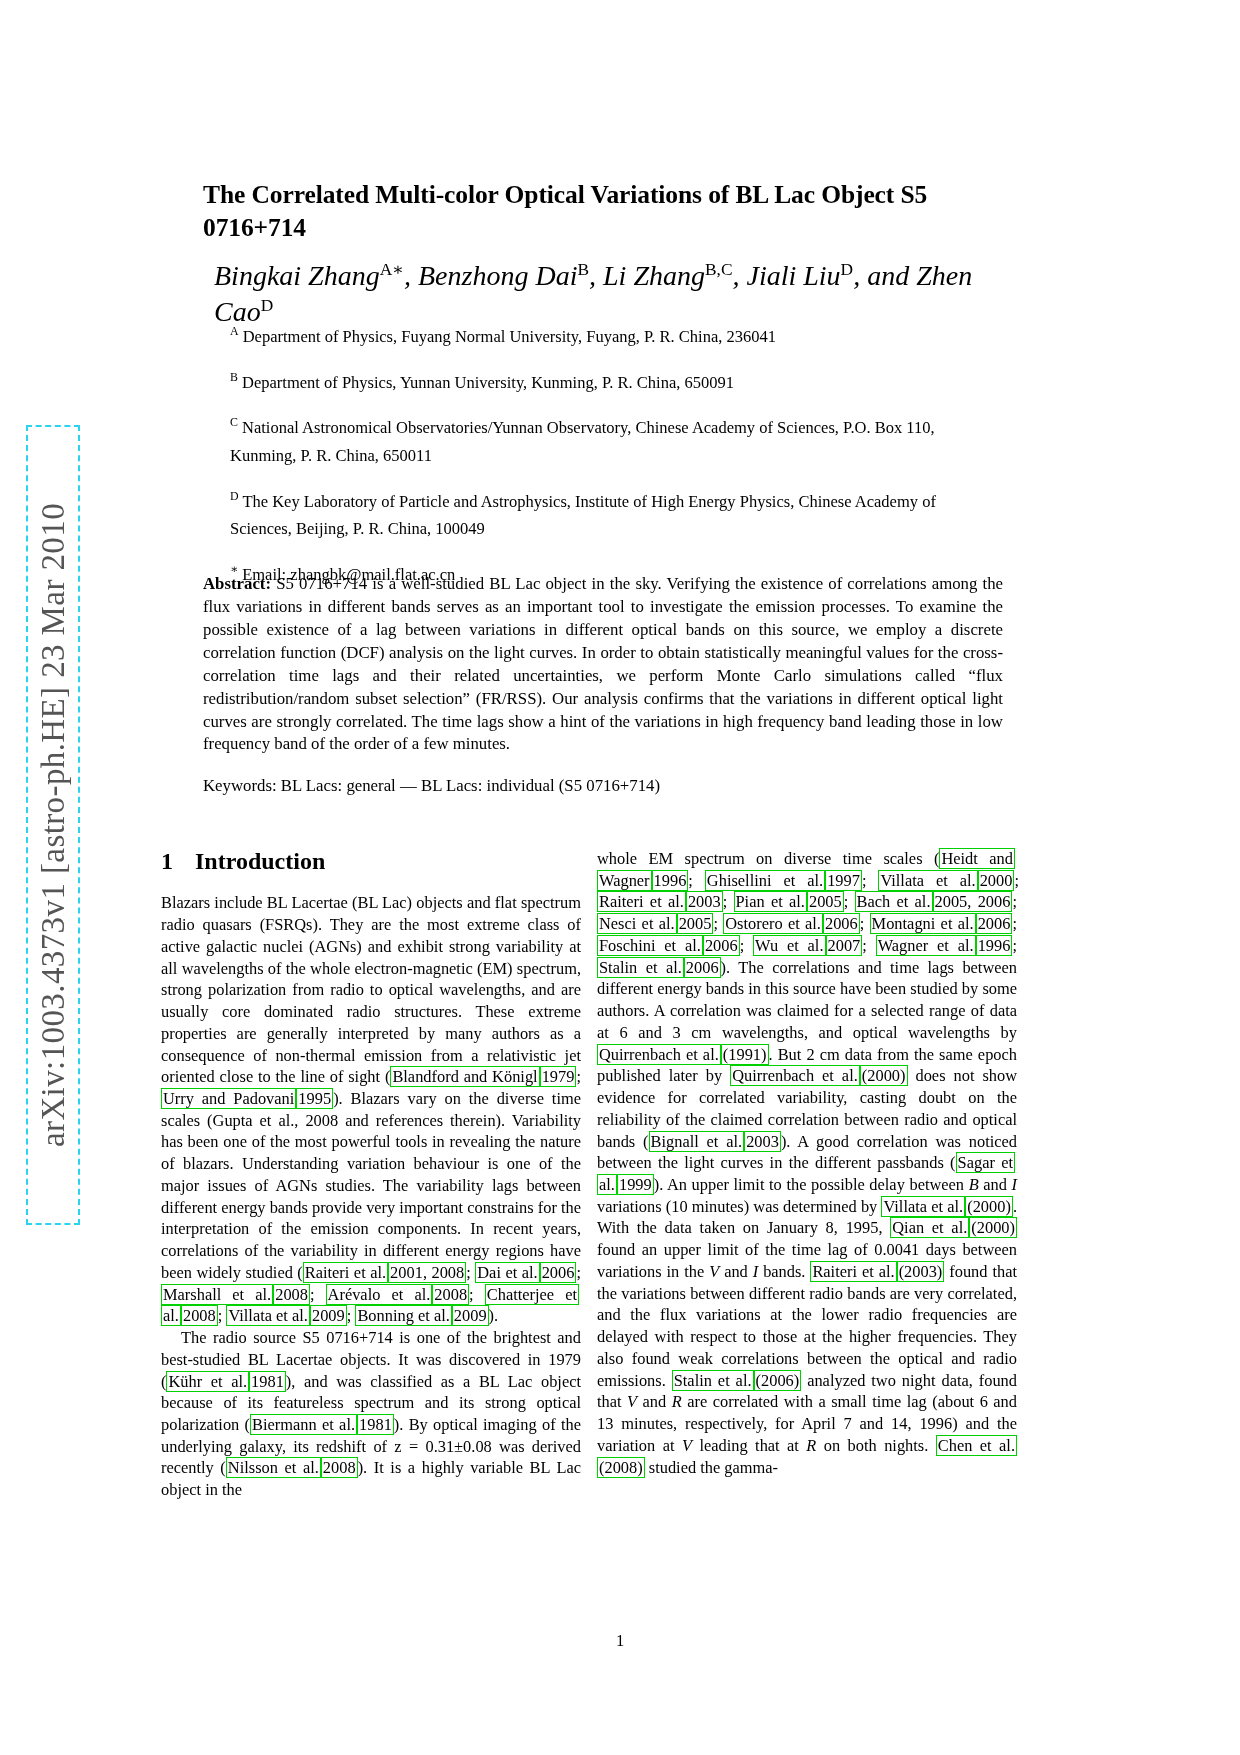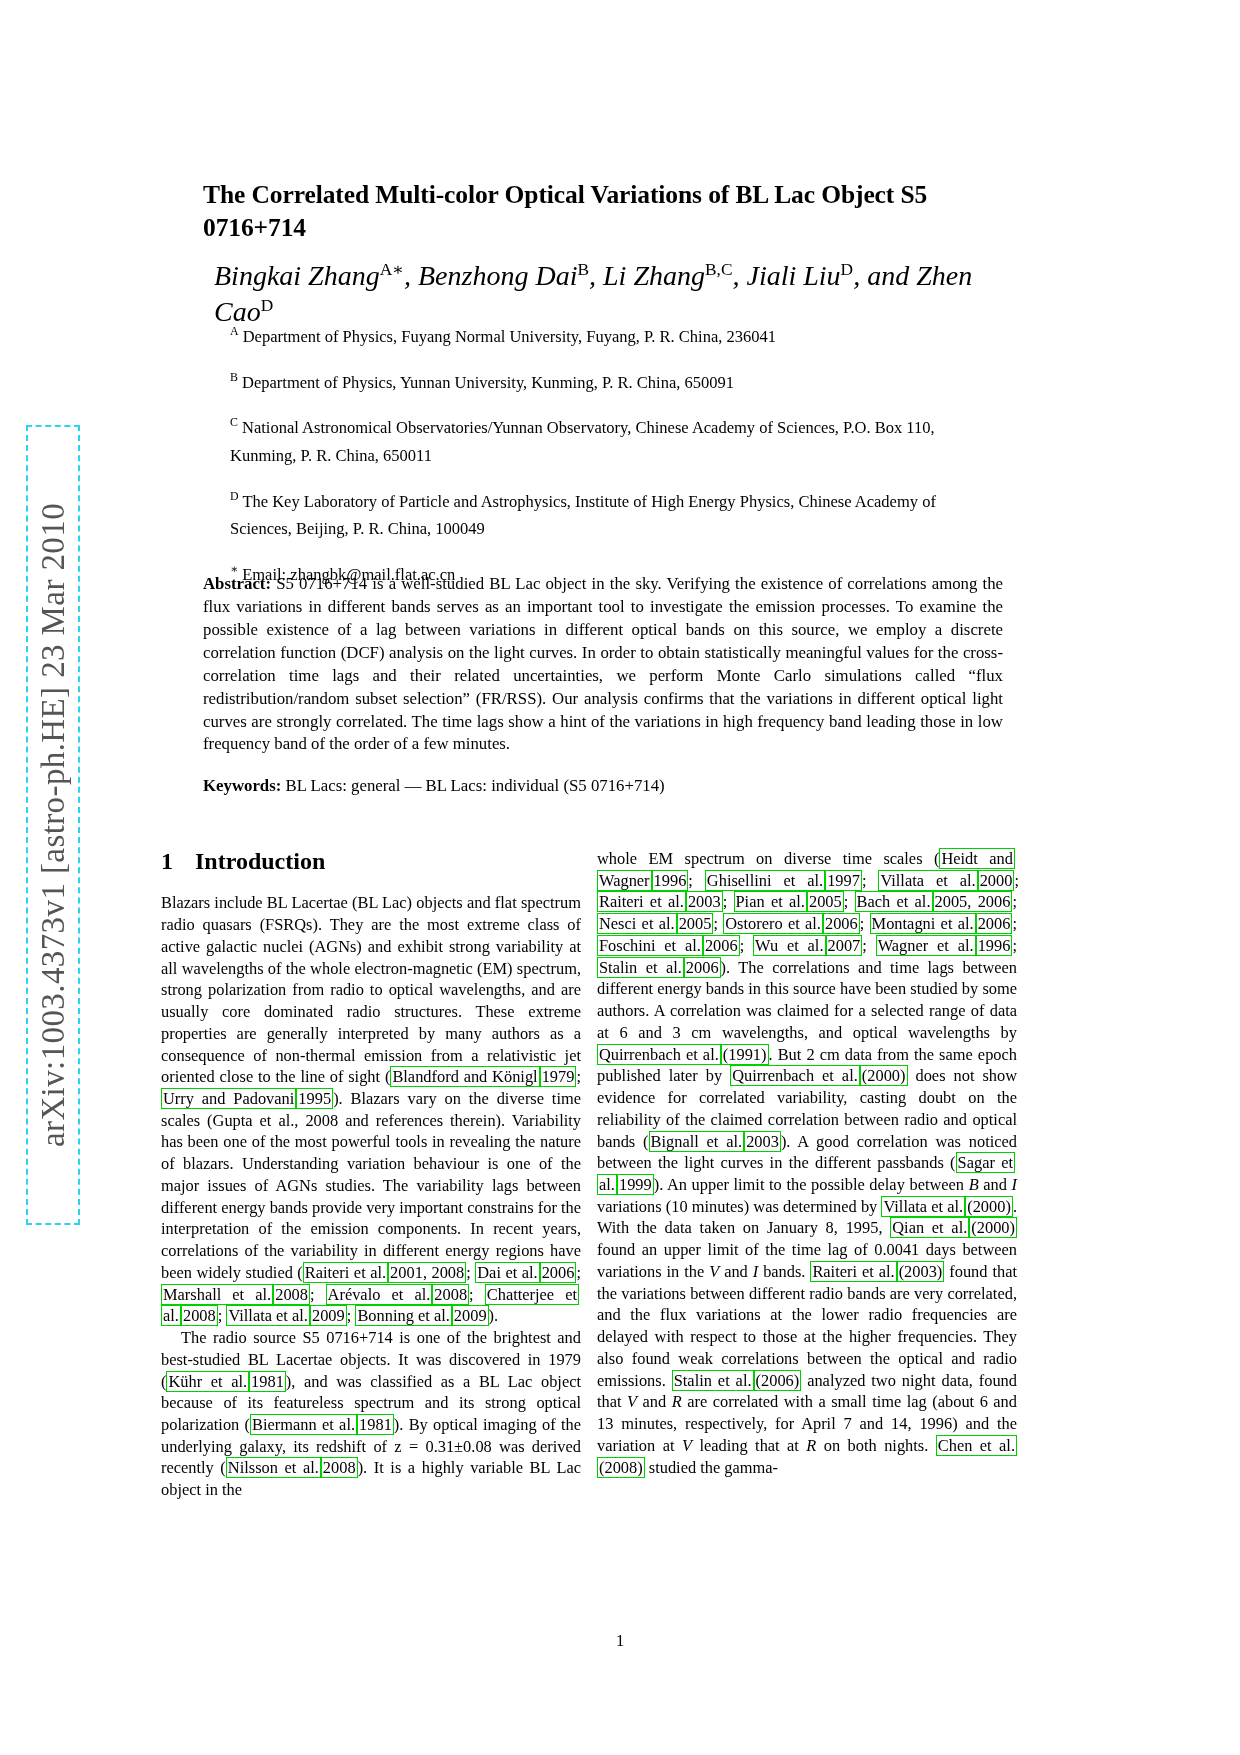--- a/index.html
+++ b/index.html
@@ -103,21 +103,21 @@
   .abstract b { font-weight: bold; }
 
   .keywords {
     position: absolute;
     left: 203px;
     top: 775px;
     width: 800px;
     font-size: 16.8px;
     line-height: 1.365;
   }
-  .keywords b { font-weight: bold; }
+  .keywords b { font-weight: normal; }
 
   
   .columns {
     position: absolute;
     left: 161px;
     top: 848px;
     width: 918px;
     height: 690px;
   }
   .col {

